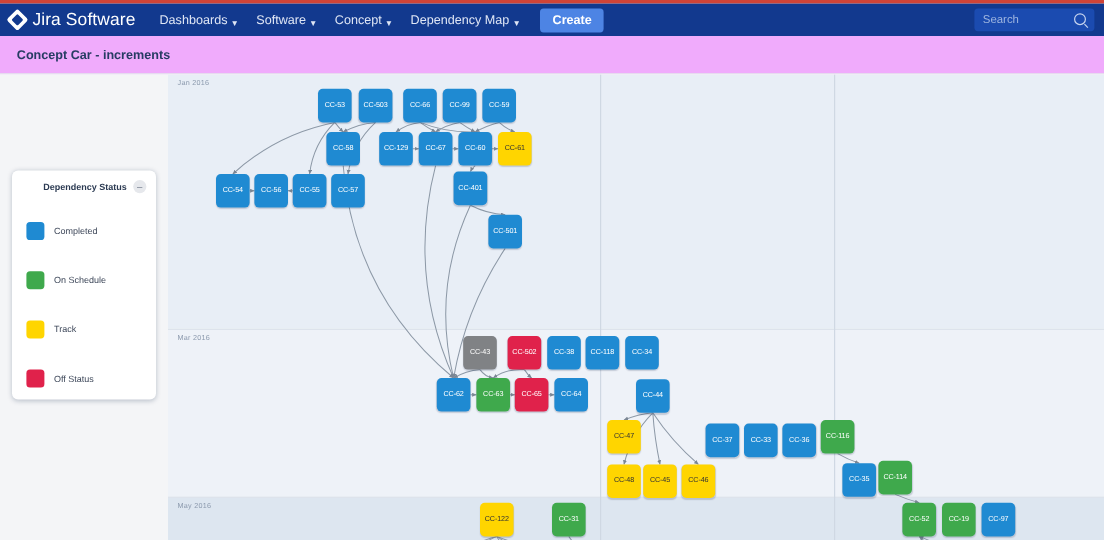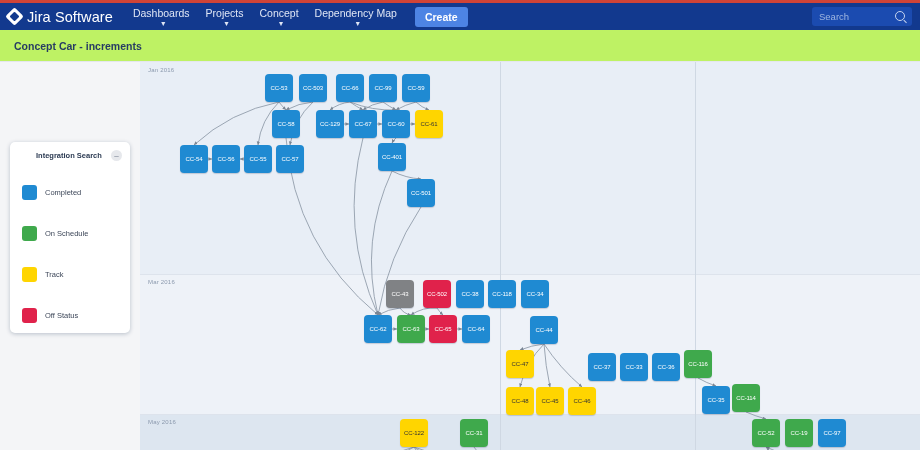--- a/index.html
+++ b/index.html
@@ -23,21 +23,21 @@
     position:relative;
   }
   #brand .logo::after{
     content:"";position:absolute;left:3.2px;top:3.2px;
     width:6.6px;height:6.6px;background:#12398e;border-radius:1px;
   }
   #brand .brand-text{font-size:14.5px;letter-spacing:.1px;}
   .nav-items{display:flex;align-items:center;margin-left:12px;}
   .nav-item{
     color:#dfe6f5;font-size:10.5px;padding:5px 8px;cursor:pointer;
-    display:flex;align-items:center;white-space:nowrap;flex-direction:column;
+    display:flex;align-items:flex-end;white-space:nowrap;
   }
   .nav-item .caret{
     margin-left:4px;font-size:8px;line-height:1;position:relative;top:1px;
   }
   #create-btn{
     background:#4d84e4;color:#fff;font-size:10.5px;font-weight:bold;
     padding:4px 10px;border-radius:3px;margin-left:10px;cursor:pointer;
   }
   #search-wrap{
     position:absolute;right:8px;top:4px;
@@ -53,21 +53,21 @@
   #search-icon{
     position:absolute;right:7px;top:4px;width:8px;height:8px;
     border:1.4px solid #c6d4ef;border-radius:50%;
   }
   #search-icon::after{
     content:"";position:absolute;right:-3px;bottom:-2px;
     width:4px;height:1.4px;background:#c6d4ef;transform:rotate(45deg);
   }
   
   #titlebar{
-    height:31px;background:#bef264;border-bottom:1px solid #e4e7ed;
+    height:31px;background:#f0abfc;border-bottom:1px solid #e4e7ed;
     display:flex;align-items:center;
   }
   #page-title{font-size:10.5px;font-weight:bold;color:#273c63;margin-left:14px;}
   
   #canvas-area{
     position:relative;width:920px;height:389px;background:#f4f5f7;
   }
   #graph{
     position:absolute;left:140px;top:0;width:780px;height:389px;
     overflow:hidden;
@@ -127,21 +127,21 @@
   <div id="brand">
     <div class="logo"></div>
     <span class="brand-text">Jira Software</span>
   </div>
   <div class="nav-items">
     <div class="nav-item">
       <span>Dashboards</span>
       <span class="caret">▾</span>
     </div>
     <div class="nav-item">
-      <span>Projects</span>
+      <span>Software</span>
       <span class="caret">▾</span>
     </div>
     <div class="nav-item">
       <span>Concept</span>
       <span class="caret">▾</span>
     </div>
     <div class="nav-item">
       <span>Dependency Map</span>
       <span class="caret">▾</span>
     </div>
@@ -273,21 +273,21 @@
         <div class="node c-yellow" style="left: 260px; top: 357px;">CC-122</div>
         <div class="node c-green" style="left: 320px; top: 357px;">CC-31</div>
         <div class="node c-green" style="left: 612px; top: 357px;">CC-52</div>
         <div class="node c-green" style="left: 645px; top: 357px;">CC-19</div>
         <div class="node c-blue" style="left: 678px; top: 357px;">CC-97</div>
       </div>
   </div>
 
   <div id="legend">
     <div id="legend-head">
-      <div id="legend-title">Integration Search</div>
+      <div id="legend-title">Dependency Status</div>
       <div id="legend-collapse">–</div>
     </div>
     <div id="legend-rows">
         <div class="legend-row">
           <div class="legend-swatch" style="background: rgb(31, 138, 210);"></div>
           <div class="legend-label">Completed</div>
         </div>
         <div class="legend-row">
           <div class="legend-swatch" style="background: rgb(63, 169, 76);"></div>
           <div class="legend-label">On Schedule</div>

